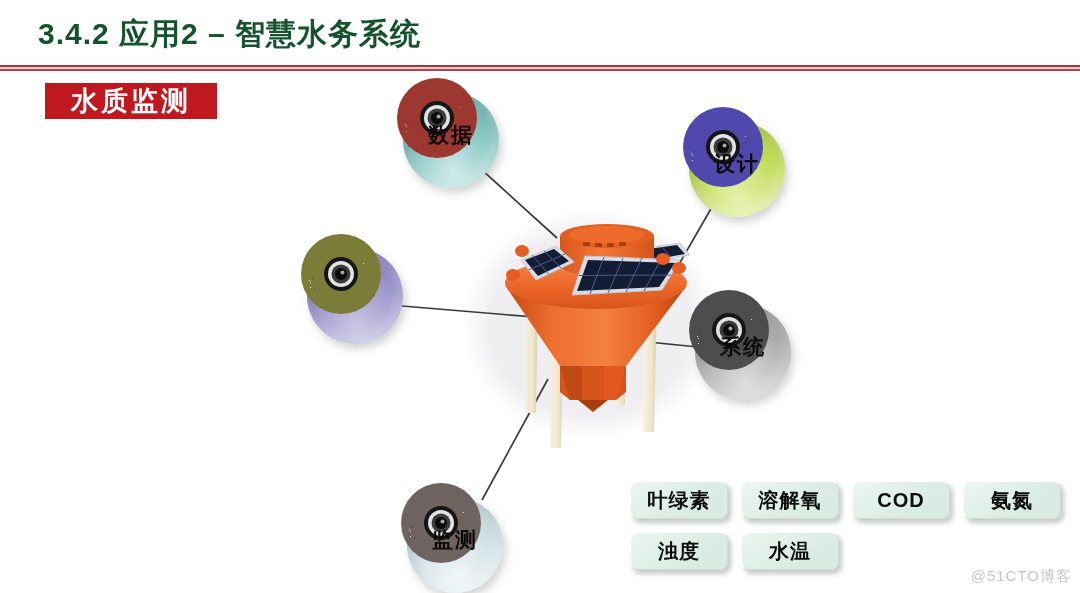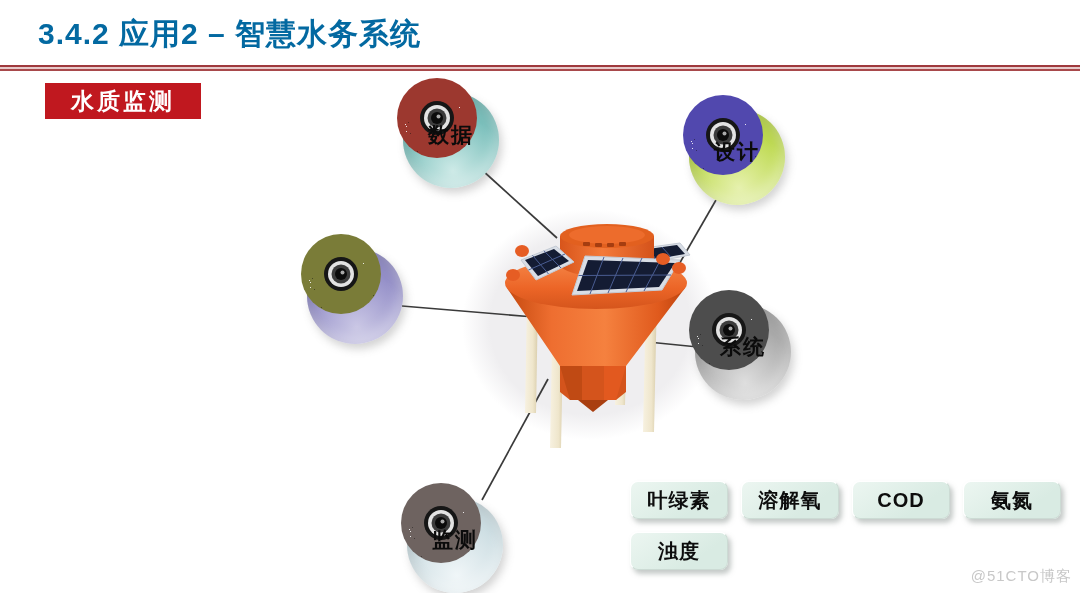--- a/index.html
+++ b/index.html
@@ -4,32 +4,32 @@
 <style>
   html,body{margin:0;padding:0;}
   body{
     width:1080px;height:593px;position:relative;overflow:hidden;
     background:#ffffff;
     font-family:"Liberation Sans","DejaVu Sans",sans-serif;
   }
   
   .title{
     position:absolute;left:38px;top:14px;
-    font-size:30px;font-weight:bold;color:#0369a1;letter-spacing:1px;
+    font-size:30px;font-weight:bold;color:#14532d;letter-spacing:1px;
   }
   .divider{
     position:absolute;left:0;top:65px;width:1080px;height:6px;
     background:linear-gradient(var(--divider-top,#9f393d) 0 34%,
                                var(--divider-mid,#e7caca) 34% 68%,
                                var(--divider-bottom,#a8494b) 68% 100%);
   }
   .badge{
-    position:absolute;left:45px;top:83px;width:156px;height:36px;
+    position:absolute;left:45px;top:83px;width:172px;height:36px;
     background:var(--badge-bg,#c0181f);color:#ffffff;
-    font-size:23px;font-weight:bold;letter-spacing:3px;
+    font-size:27px;font-weight:bold;letter-spacing:3px;
     display:flex;align-items:center;justify-content:center;
   }
   
   .backdrop{
     position:absolute;left:462px;top:209px;width:256px;height:231px;
     border-radius:50%;z-index:1;
     background:radial-gradient(closest-side,var(--backdrop-gray,#efeef0) 78%,rgba(239,238,240,0) 100%);
   }
   .connectors{position:absolute;left:0;top:0;z-index:2;pointer-events:none;}
   .connector{stroke:var(--connector,#3a3a3a);stroke-width:1.7;}
@@ -45,21 +45,21 @@
                inset 5px 9px 14px rgba(0,0,0,.14),
                3px 5px 8px rgba(110,110,110,.30);
   }
   .chip{position:absolute;left:-8px;top:-16px;}
   .chip-base{fill:var(--chip,#555);}
   .bubble-label{
     position:absolute;left:0;right:0;top:29px;text-align:center;
     font-size:21px;font-weight:bold;color:#0b0b0b;letter-spacing:2px;
   }
   .n-data{left:403px;top:92px;}
-  .n-design{left:689px;top:109px;}
+  .n-design{left:689px;top:121px;}
   .n-env{left:307px;top:248px;}
   .n-sys{left:695px;top:304px;}
   .n-mon{left:407px;top:497px;text-decoration:underline;}
   
   .params{
     position:absolute;left:630px;top:481px;z-index:4;
     display:grid;grid-template-columns:repeat(4,98px);grid-auto-rows:38px;
     column-gap:11px;row-gap:16px;gap:13px;
   }
   .param-chip{
@@ -261,15 +261,16 @@
   </svg>
   <span class="bubble-label">监测</span>
 </div>
 
 <div class="params">
   <div class="param-chip">叶绿素</div>
   <div class="param-chip">溶解氧</div>
   <div class="param-chip">COD</div>
   <div class="param-chip">氨氮</div>
   <div class="param-chip">浊度</div>
+  <div class="param-chip">水温</div>
 </div>
 
 <div class="watermark">@51CTO博客</div>
 
 </body></html>

